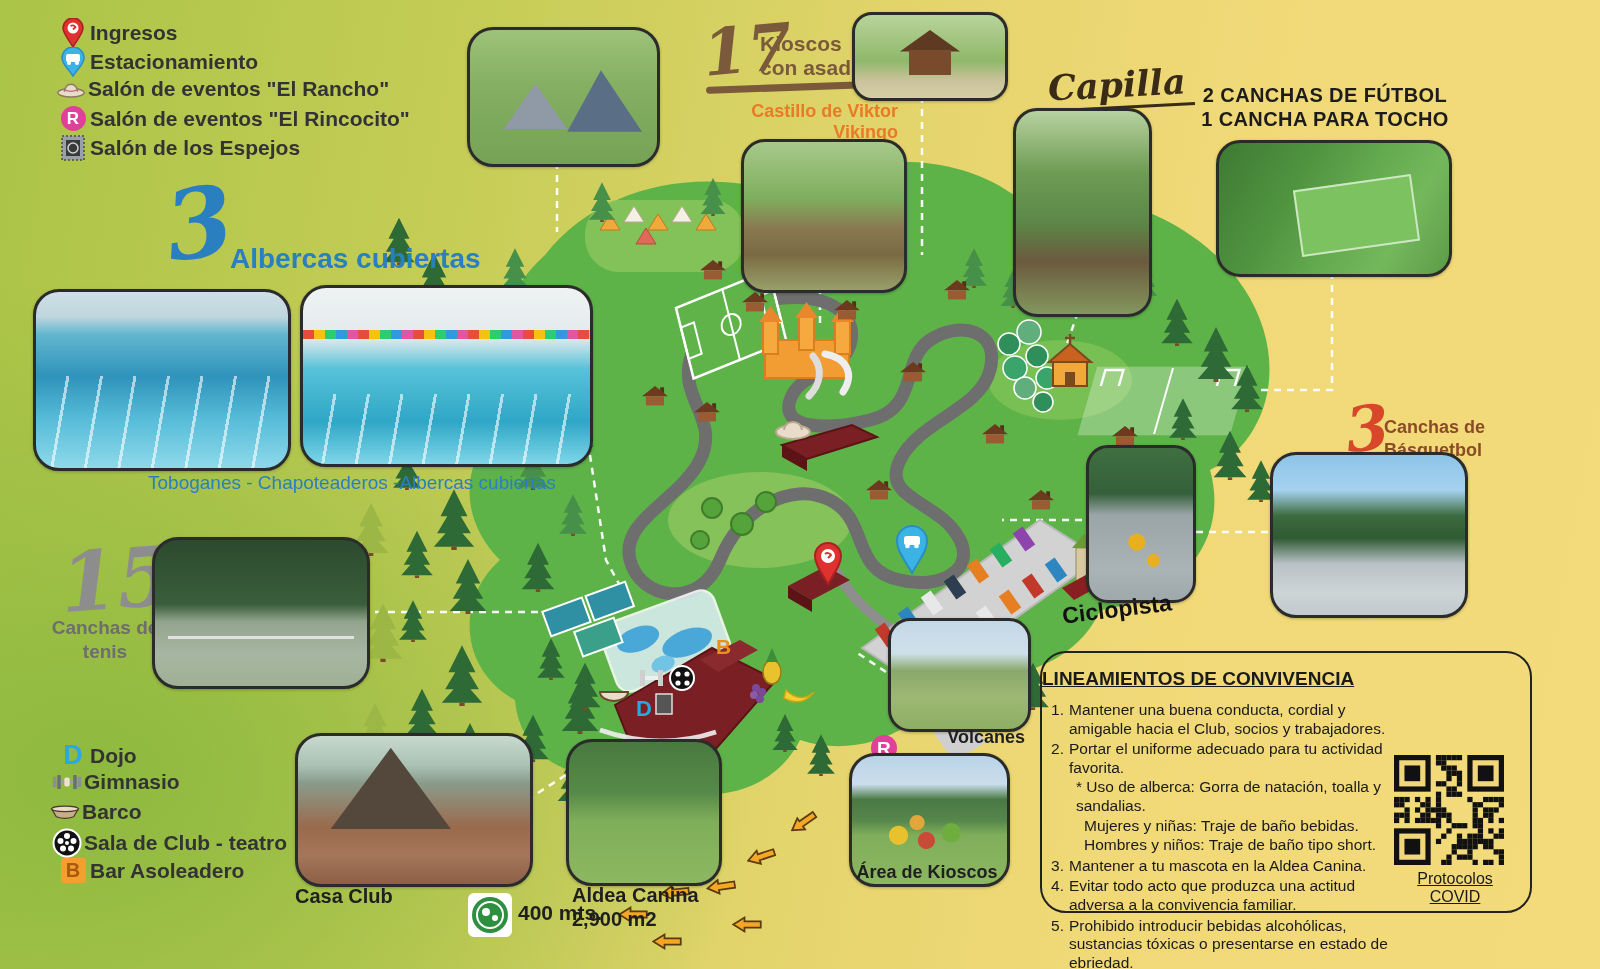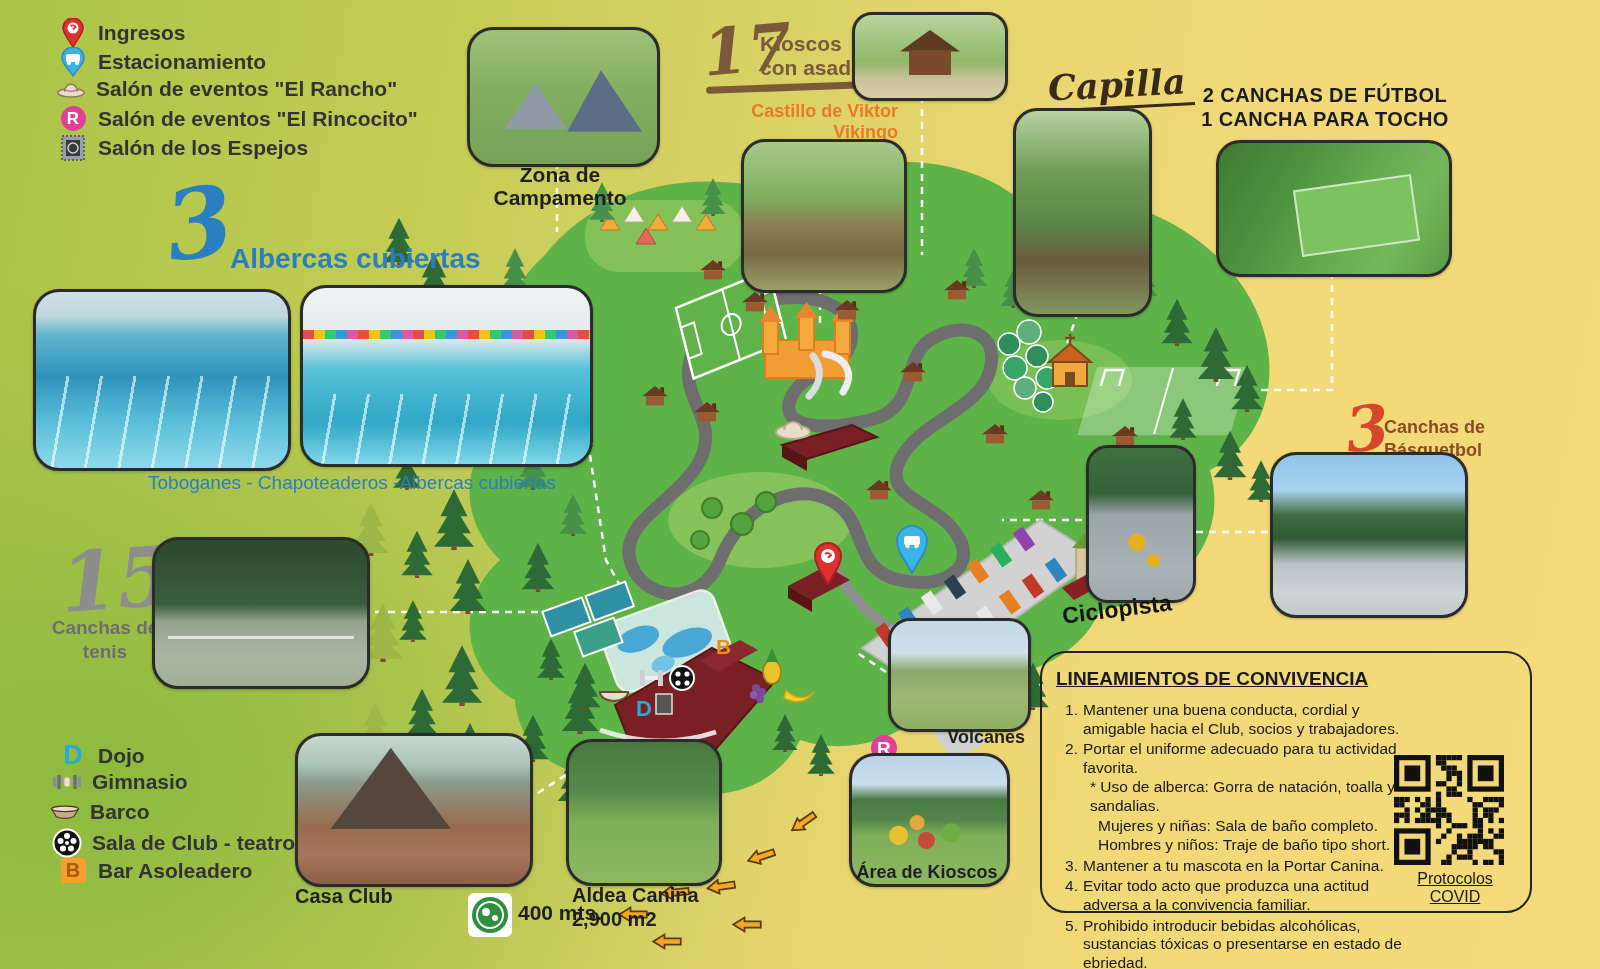--- a/index.html
+++ b/index.html
@@ -37,21 +37,21 @@
       linear-gradient(180deg,#3f6f41 0%,#35603a 30%,#9aa5a8 44%,#aab3b5 80%,#9fa9ab 100%)}
   .p-volcanes{left:888px;top:618px;width:137px;height:108px;border-radius:22px;background:linear-gradient(180deg,#c3d8e6 0%,#cfe0ea 30%,#8aa86a 46%,#9db873 70%,#8fae64 100%)}
   .p-frutas{left:849px;top:753px;width:155px;height:128px;background:
       radial-gradient(circle at 30% 62%,#e8c12e 0 9px,transparent 10px),
       radial-gradient(circle at 48% 66%,#c94a36 0 8px,transparent 9px),
       radial-gradient(circle at 64% 60%,#6fae3e 0 9px,transparent 10px),
       radial-gradient(circle at 42% 52%,#e2a63c 0 7px,transparent 8px),
       linear-gradient(180deg,#b9d4e6 0%,#cadeed 22%,#4a7a44 34%,#55864b 50%,#7fae5a 62%,#8db761 100%)}
   .p-aldea{left:566px;top:739px;width:150px;height:141px;background:linear-gradient(180deg,#49793f 0%,#568a49 36%,#7fae59 56%,#8db761 100%)}
   
-  .lrow{position:absolute;display:flex;align-items:center;gap:10px;font-size:21px;font-weight:600;color:#333;white-space:nowrap}
+  .lrow{position:absolute;display:flex;align-items:center;gap:2px;font-size:21px;font-weight:600;color:#333;white-space:nowrap}
   .lrow .ic{width:30px;display:flex;justify-content:center;flex:none}
   .dletter{color:#29a9e0;font-size:27px;font-weight:800}
   .bsquare{width:25px;height:25px;background:#f5a02e;color:#a85a0e;font-weight:800;font-size:20px;display:flex;align-items:center;justify-content:center;border-radius:3px}
   .rcirc{width:25px;height:25px;background:#e0409a;color:#fff;font-weight:800;font-size:17px;display:flex;align-items:center;justify-content:center;border-radius:50%}
   
   .lbl{position:absolute;font-weight:800;color:#1f1f1f}
   .brushnum{position:absolute;font-family:"DejaVu Serif",serif;font-weight:bold;font-style:italic;line-height:1}
   .n3{left:166px;top:176px;font-size:96px;color:#2a7fc0;transform:rotate(-8deg)}
   .albtitle{left:230px;top:243px;font-size:28px;color:#2a7fc0;font-weight:800}
   .albcap{left:148px;top:472px;font-size:19px;color:#2a7fc0;font-weight:400}
@@ -67,21 +67,21 @@
   .basqlbl{left:1384px;top:416px;width:130px;font-size:18px;color:#8a4b25;line-height:1.3;font-weight:700}
   .ciclolbl{left:1062px;top:596px;font-size:23px;transform:rotate(-7deg);color:#111}
   .volclbl{left:888px;top:727px;width:137px;text-align:right;font-size:18px}
   .frutlbl{left:838px;top:862px;width:178px;text-align:center;font-size:18px}
   .aldlbl1{left:572px;top:884px;font-size:20px}
   .aldlbl2{left:572px;top:908px;font-size:20px}
   .cclbl{left:295px;top:885px;width:232px;text-align:left;font-size:20px}
   .camplbl{left:455px;top:163px;width:210px;text-align:center;font-size:21px;line-height:1.1;font-weight:800}
   .mts{left:518px;top:901px;font-size:21px}
   
-  .rbox{position:absolute;left:1040px;top:651px;width:492px;height:262px;border:2.5px solid #222;border-radius:26px;box-sizing:border-box;padding:15px 14px;color:#1a1a1a}
+  .rbox{position:absolute;left:1040px;top:651px;width:492px;height:262px;border:2.5px solid #222;border-radius:26px;box-sizing:border-box;padding:15px 0;color:#1a1a1a}
   .rbox .title{font-size:19px;font-weight:800;text-decoration:underline;margin-bottom:11px}
   .rules{width:356px;font-size:15.5px;line-height:1.2}
   .rule{display:flex;margin-top:2px}
   .rnum{flex:0 0 22px;text-align:right;margin-right:5px}
   .rtext{flex:1}
   .rsub{padding-left:42px;margin-top:1px}
   .rsub.s0{padding-left:34px}
   .qrwrap{position:absolute;right:14px;top:102px;width:122px;text-align:center}
   .qrlabel{margin-top:5px;font-size:16px;text-decoration:underline;color:#1a1a1a;cursor:pointer}
 </style>
@@ -440,21 +440,20 @@
   <div class="brushnum n15">15</div>
   <div class="lbl tenislbl">Canchas de tenis</div>
   <div class="photo p-tennis">
       <div class="net"></div>
     </div>
 
   <div class="photo p-camp">
       <div class="tentA"></div>
       <div class="tentB"></div>
     </div>
-  <div class="lbl camplbl">Zona de Campamento</div>
 
   <div class="brushnum n17">17</div>
   <div class="abs kioscolbl">Kioscos con asador</div>
   <div class="abs kioscoline"></div>
   <div class="photo p-kiosco">
       <div class="krf"></div>
       <div class="kbd"></div>
     </div>
 
   <div class="lbl castillolbl">Castillo de Viktor Vikingo</div>
@@ -558,25 +557,25 @@
     <div class="rules">
       <div class="rule">
           <span class="rnum">1.</span>
           <span class="rtext">Mantener una buena conducta, cordial y amigable hacia el Club, socios y trabajadores.</span>
         </div>
       <div class="rule">
           <span class="rnum">2.</span>
           <span class="rtext">Portar el uniforme adecuado para tu actividad favorita.</span>
         </div>
       <div class="rsub s0">* Uso de alberca: Gorra de natación, toalla y sandalias.</div>
-      <div class="rsub">Mujeres y niñas: Sala de baño completo.</div>
+      <div class="rsub">Mujeres y niñas: Traje de baño bebidas.</div>
       <div class="rsub">Hombres y niños: Traje de baño tipo short.</div>
       <div class="rule">
           <span class="rnum">3.</span>
-          <span class="rtext">Mantener a tu mascota en la Portar Canina.</span>
+          <span class="rtext">Mantener a tu mascota en la Aldea Canina.</span>
         </div>
       <div class="rule">
           <span class="rnum">4.</span>
           <span class="rtext">Evitar todo acto que produzca una actitud adversa a la convivencia familiar.</span>
         </div>
       <div class="rule">
           <span class="rnum">5.</span>
           <span class="rtext">Prohibido introducir bebidas alcohólicas, sustancias tóxicas o presentarse en estado de ebriedad.</span>
         </div>
     </div>

